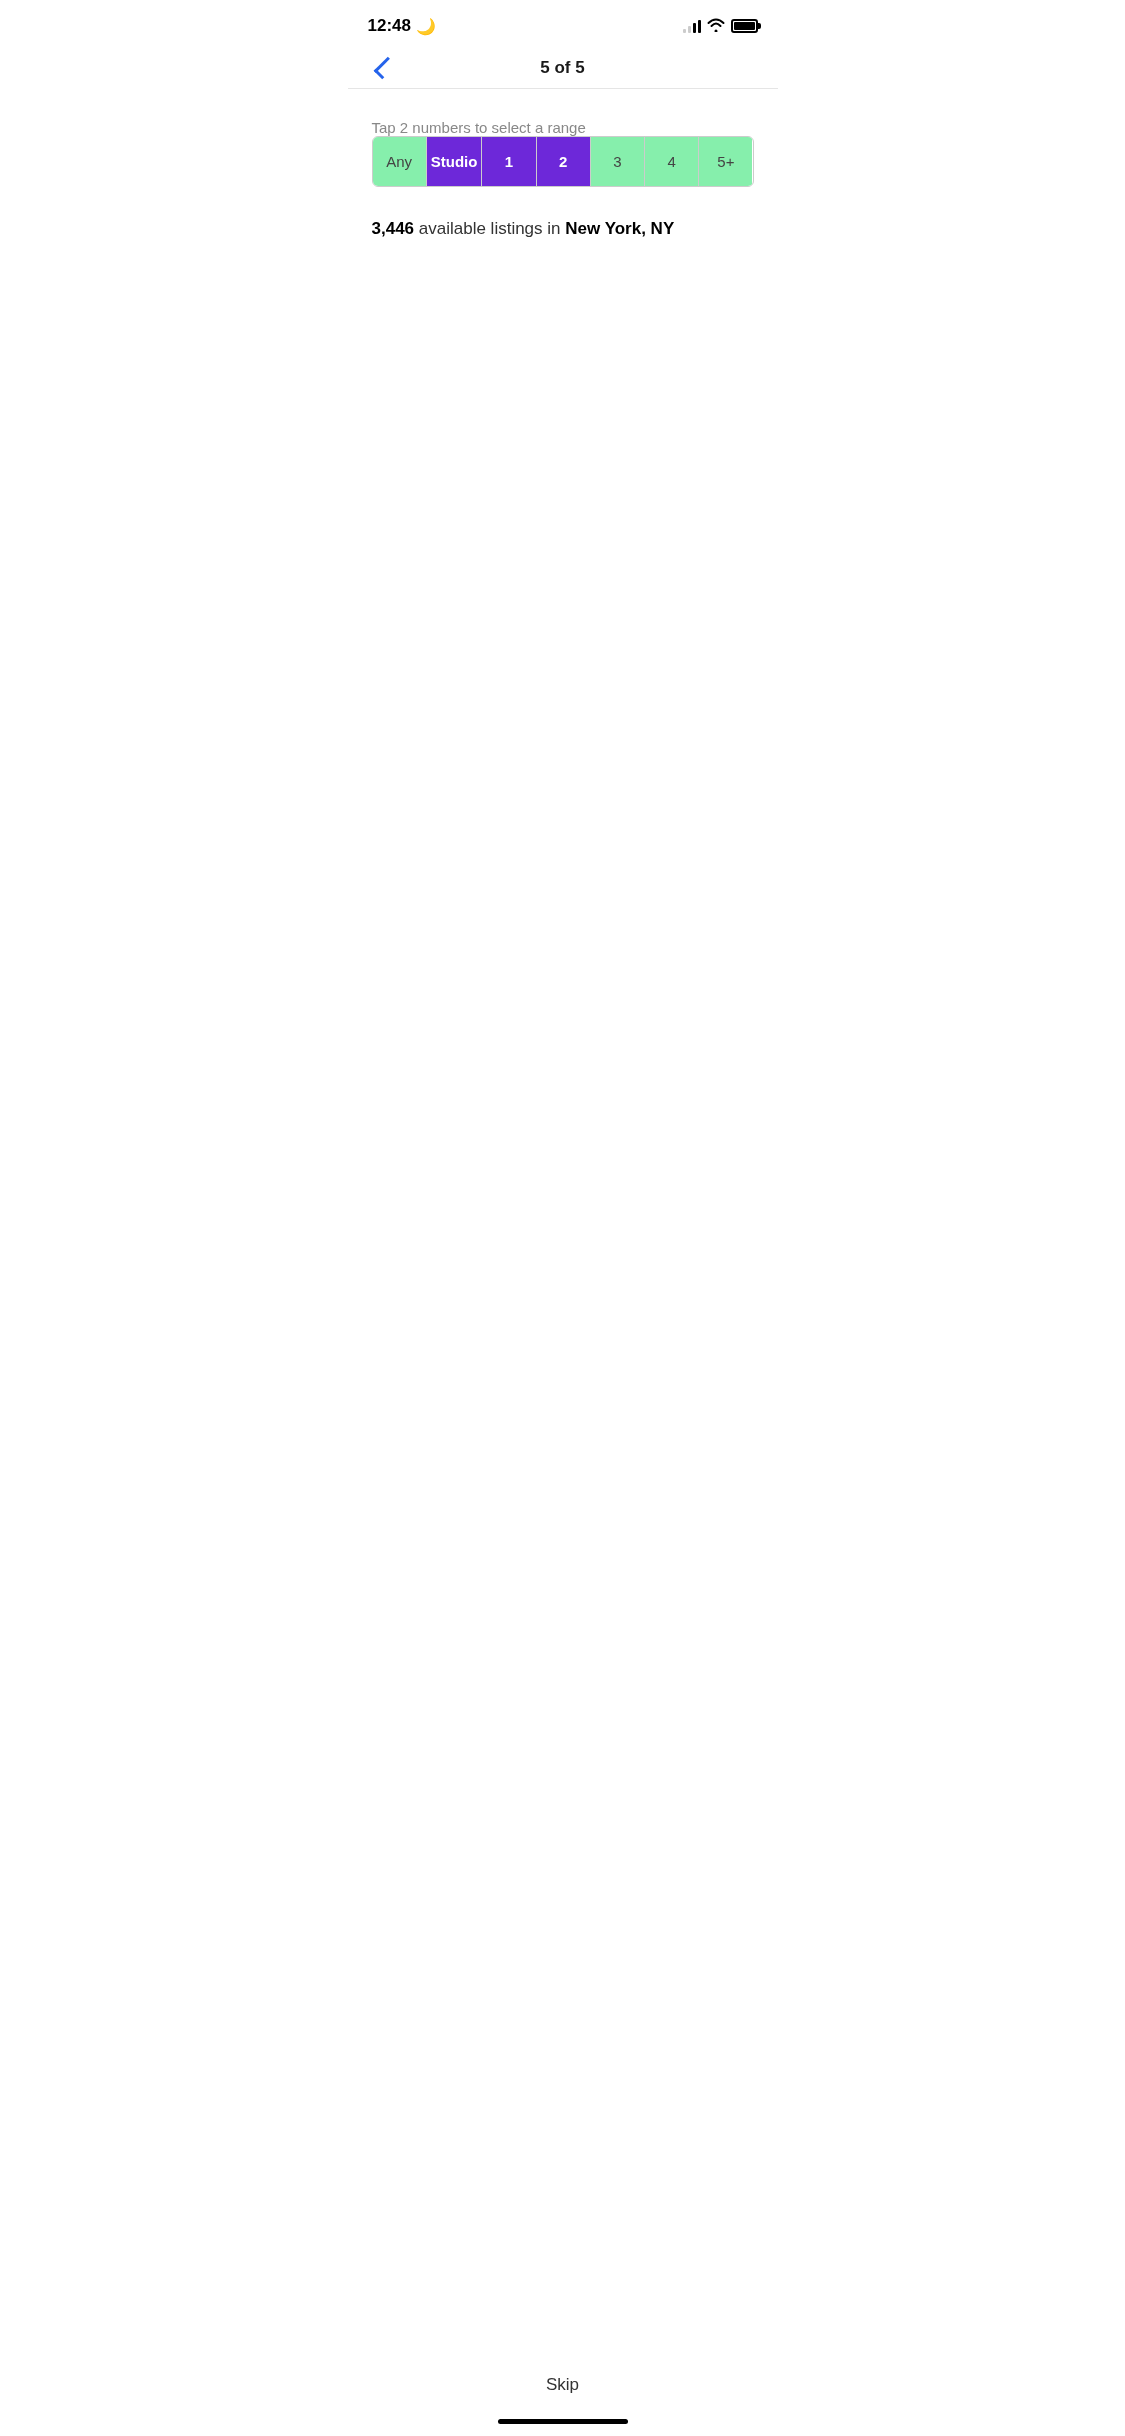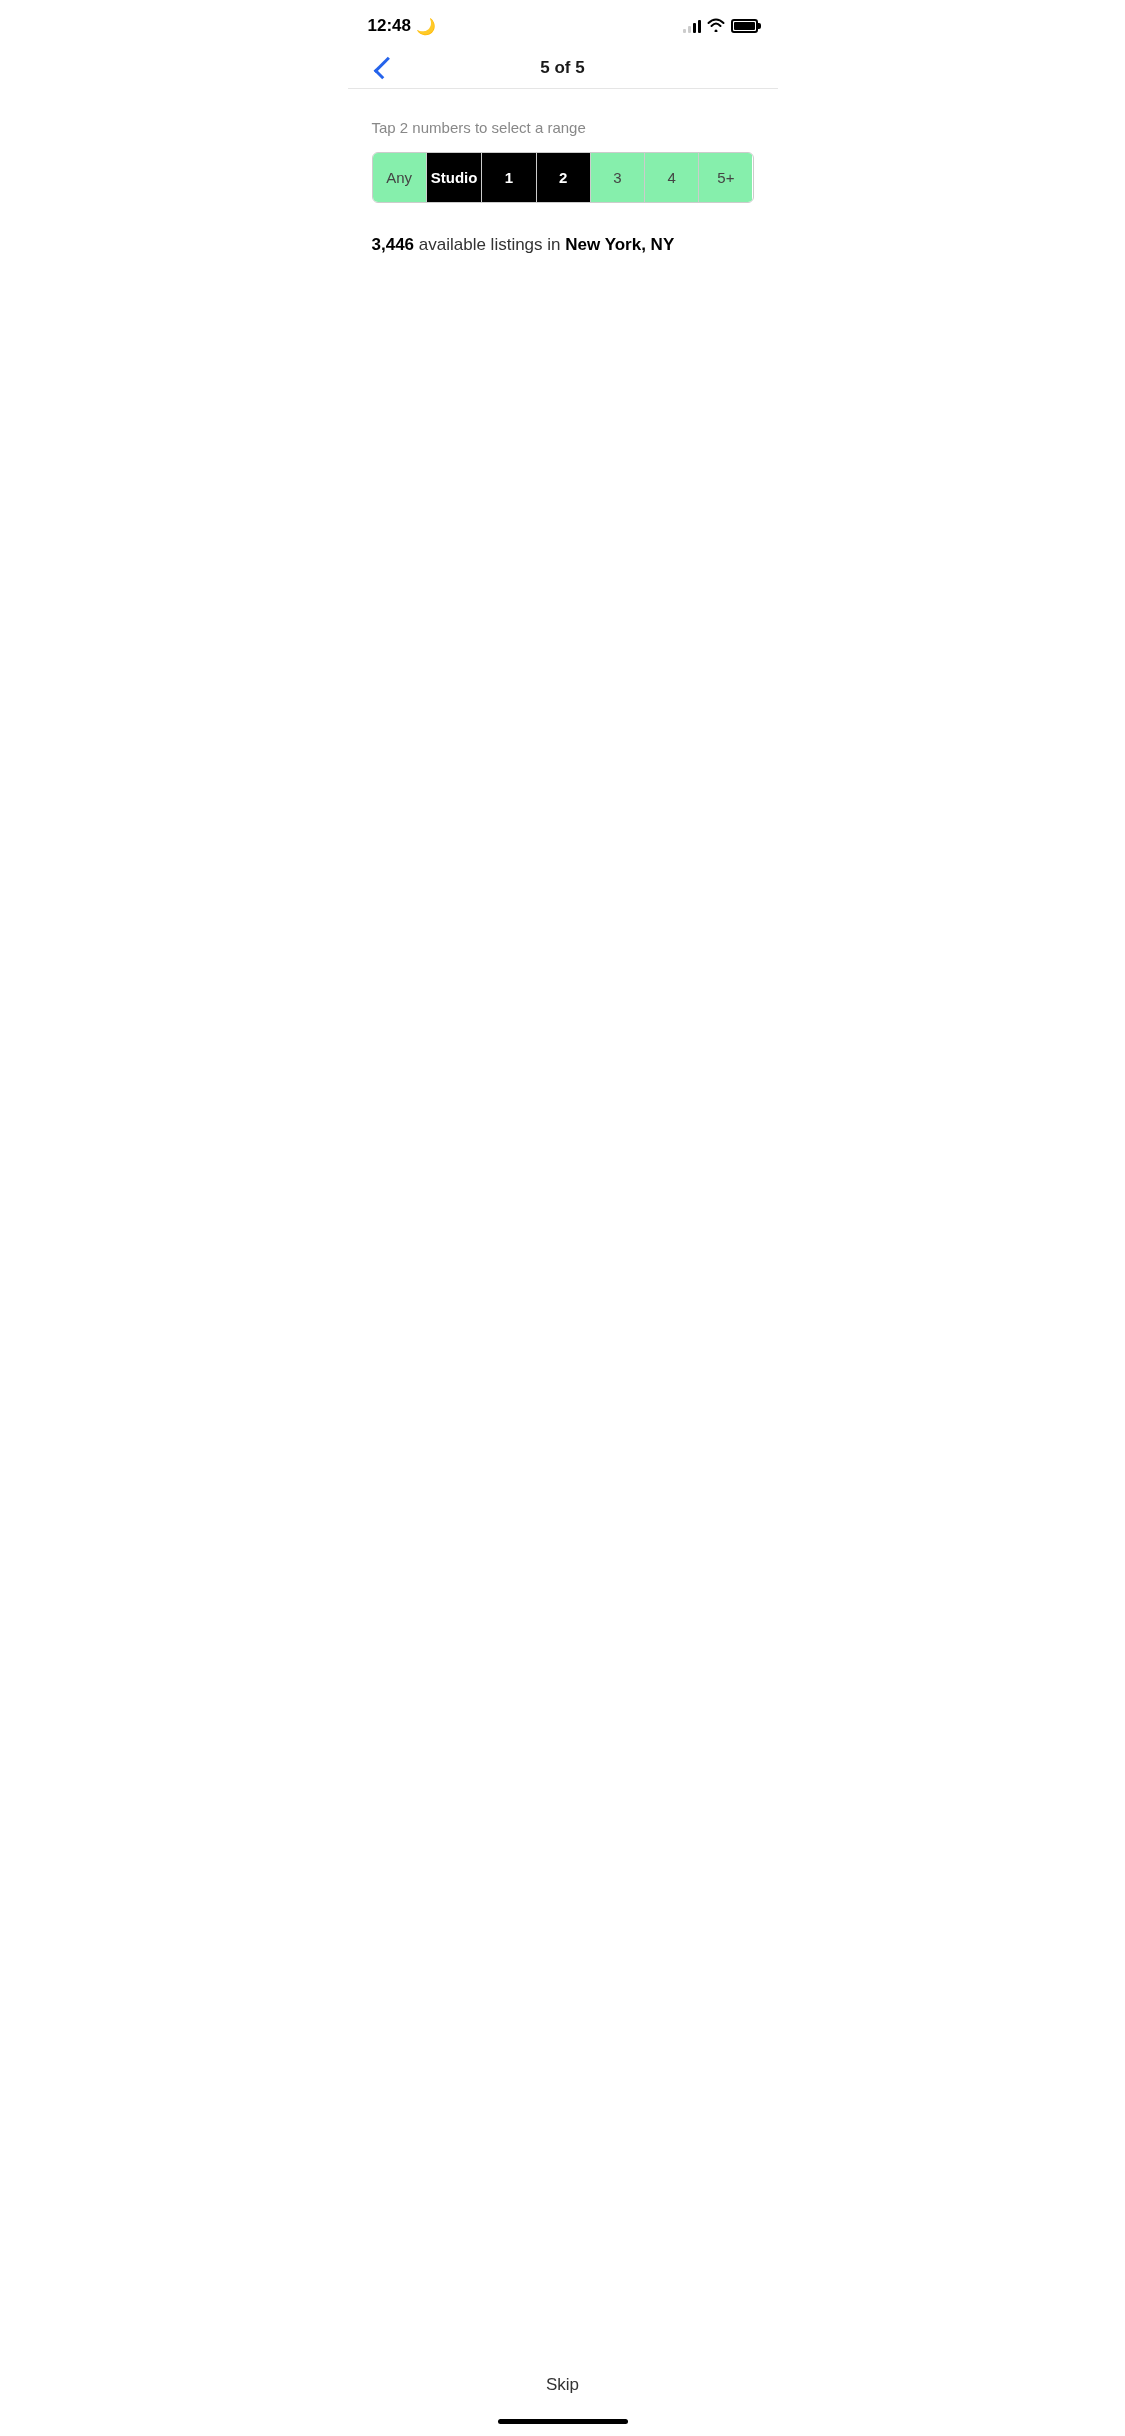--- a/index.html
+++ b/index.html
@@ -147,21 +147,20 @@
       font-weight: 800;
       color: #000;
       line-height: 1.15;
       margin-bottom: 40px;
       letter-spacing: -0.5px;
     }
 
     .range-hint {
       font-size: 15px;
       color: #888;
-      margin-bottom: 16px;
     }
 
     
     .listing-count {
       font-size: 17px;
       color: #333;
       line-height: 1.4;
     }
 
     .listing-count .count {
@@ -245,21 +244,21 @@
       border-right: 1px solid #ccc;
       font-family: inherit;
       font-weight: 400;
     }
 
     .bedroom-cell:last-child {
       border-right: none;
     }
 
     .bedroom-cell.selected {
-      background: #000000;
+      background: #6d28d9;
       color: #fff;
       font-weight: 600;
     }
 
     .moon-icon {
       font-size: 16px;
     }
   </style>
 </head>
 <body>

